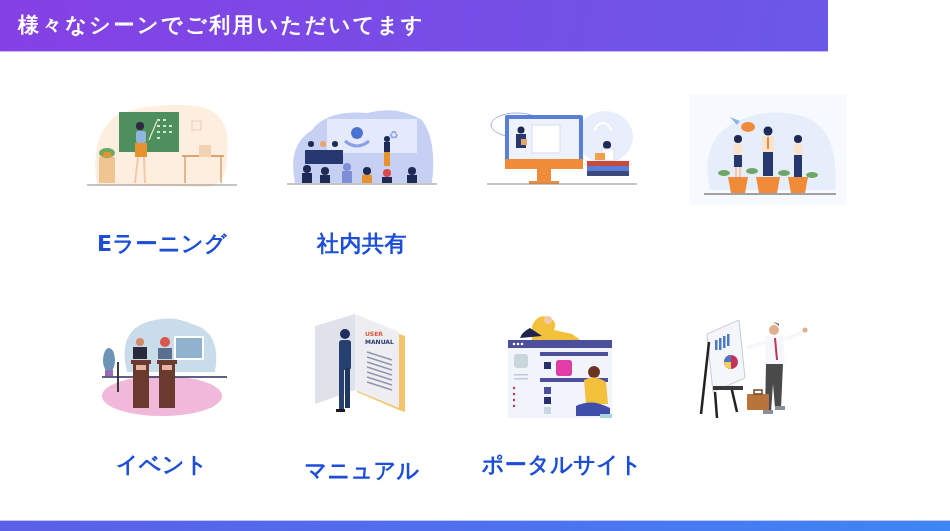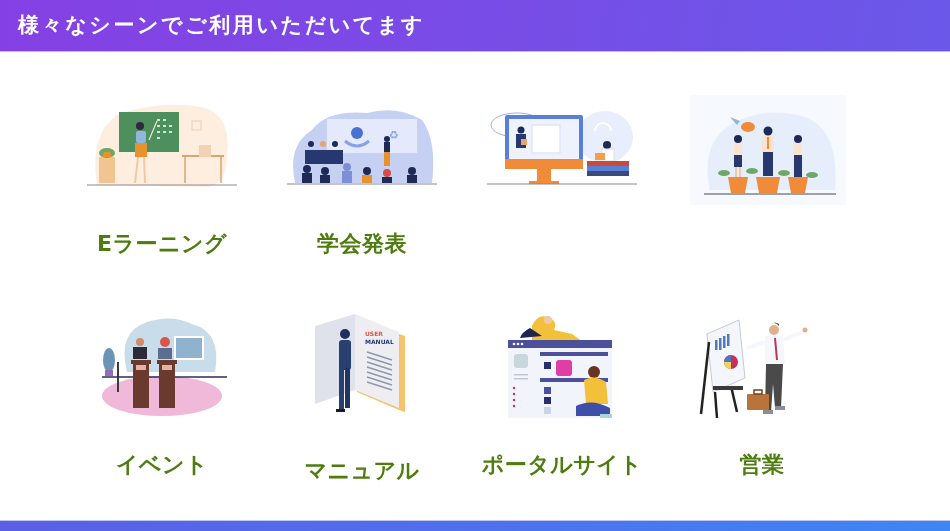--- a/index.html
+++ b/index.html
@@ -1,19 +1,19 @@
 <!DOCTYPE html>
 <html><head>
   <meta charset="utf-8">
   <style>
     * { margin: 0; padding: 0; box-sizing: border-box; }
     html, body { width: 950px; height: 531px; overflow: hidden; background: #ffffff; }
     body { position: relative; font-family: "DejaVu Sans", "Liberation Sans", sans-serif; }
     .header {
-      position: absolute; left: 0; top: 0; width: 950px; height: 52px;
+      position: absolute; left: 0; top: 0; width: 828px; height: 52px;
       background: linear-gradient(100deg, #8540e4 0%, #7a4be6 45%, #6a58e9 100%);
       border-bottom: 1px solid #c9b6f3;
     }
     .header-title {
       position: absolute; left: 18px; top: 11px;
       color: #ffffff; font-size: 21px; font-weight: bold; letter-spacing: 2.6px;
       line-height: 28px; white-space: nowrap;
     }
     .footer {
       position: absolute; left: 0; bottom: 0; width: 950px; height: 11px;
@@ -21,21 +21,21 @@
       border-top: 1px solid #bfc7f2;
     }
     .card {
       position: absolute; width: 200px; height: 200px;
     }
     .card .illus {
       position: absolute; left: 25px; top: 0; width: 150px; height: 110px;
     }
     .card .label {
       position: absolute; left: 0; width: 200px; text-align: center;
-      font-size: 22px; font-weight: bold; color: #4d7c0f; white-space: nowrap;
+      font-size: 22px; font-weight: bold; color: #1d4ed8; white-space: nowrap;
       letter-spacing: 0.5px;
     }
     svg { display: block; }
   </style>
 </head>
 <body>
 
 <div class="header">
   <div class="header-title">様々なシーンでご利用いただいてます</div>
 </div>
@@ -101,21 +101,21 @@
         <rect x="15" y="78" width="10" height="10"></rect>
           <rect x="33" y="80" width="10" height="8"></rect>
           <rect x="55" y="76" width="10" height="12" fill="#7d8fd6"></rect>
           <rect x="75" y="80" width="10" height="8" fill="#e8912f"></rect>
           <rect x="95" y="82" width="10" height="6"></rect>
           <rect x="120" y="80" width="10" height="8"></rect>
       </g>
       <line x1="0" y1="89" x2="150" y2="89" stroke="#8a8a8a" stroke-width="1"></line>
     </svg>
   </div>
-  <div class="label" style="top:134px;">学会発表</div>
+  <div class="label" style="top:134px;">社内共有</div>
 </div>
 
 <div class="card" style="left:462px; top:95px;">
   <div class="illus">
     <svg width="150" height="100" viewBox="0 0 150 100">
       <ellipse cx="118" cy="42" rx="28" ry="26" fill="#e8eefb"></ellipse>
       <ellipse cx="30" cy="30" rx="26" ry="12" fill="none" stroke="#9db1e8" stroke-width="1"></ellipse>
       <rect x="18" y="20" width="78" height="50" rx="2" fill="#5a7fd8"></rect>
       <rect x="22" y="24" width="70" height="40" fill="#eef2fc"></rect>
       <rect x="45" y="30" width="28" height="28" fill="#ffffff" stroke="#d5ddf3"></rect>
@@ -288,16 +288,15 @@
       <line x1="78" y1="30" x2="60" y2="36" stroke="#f6f7fa" stroke-width="4"></line>
       <line x1="96" y1="28" x2="116" y2="20" stroke="#f6f7fa" stroke-width="4"></line>
       <circle cx="118" cy="18" r="2.5" fill="#e0b08e"></circle>
       <path d="M79 52 L96 52 L94 96 L88 96 L86 72 L84 100 L78 100 Z" fill="#4a4a4a"></path>
       <rect x="60" y="82" width="22" height="16" rx="1" fill="#b8743a"></rect>
       <rect x="67" y="78" width="8" height="4" fill="none" stroke="#6e4222" stroke-width="1.5"></rect>
       <rect x="76" y="98" width="10" height="4" fill="#8a8e99"></rect>
       <rect x="88" y="94" width="10" height="4" fill="#8a8e99"></rect>
     </svg>
   </div>
-  <div class="label" style="top:138px;">営業</div>
 </div>
 
 <div class="footer"></div>
 
 </body></html>

